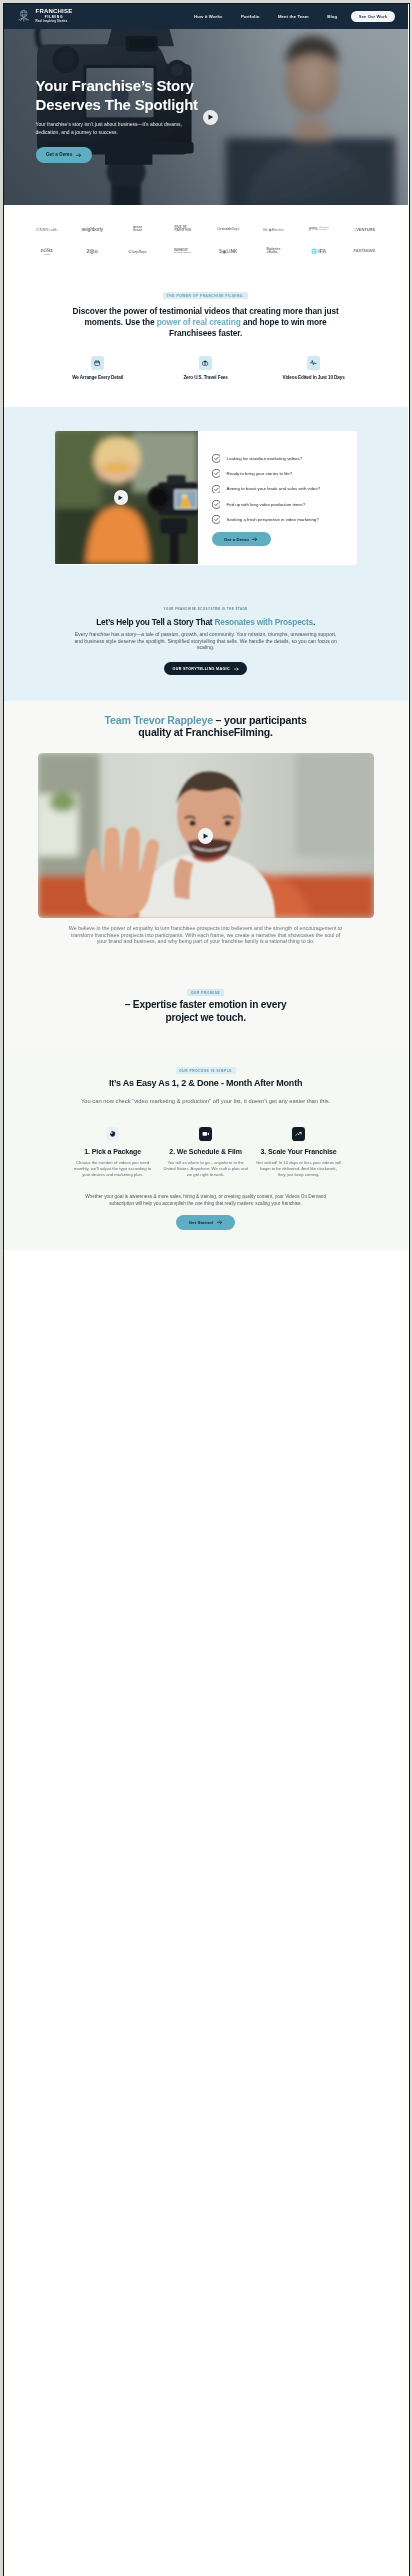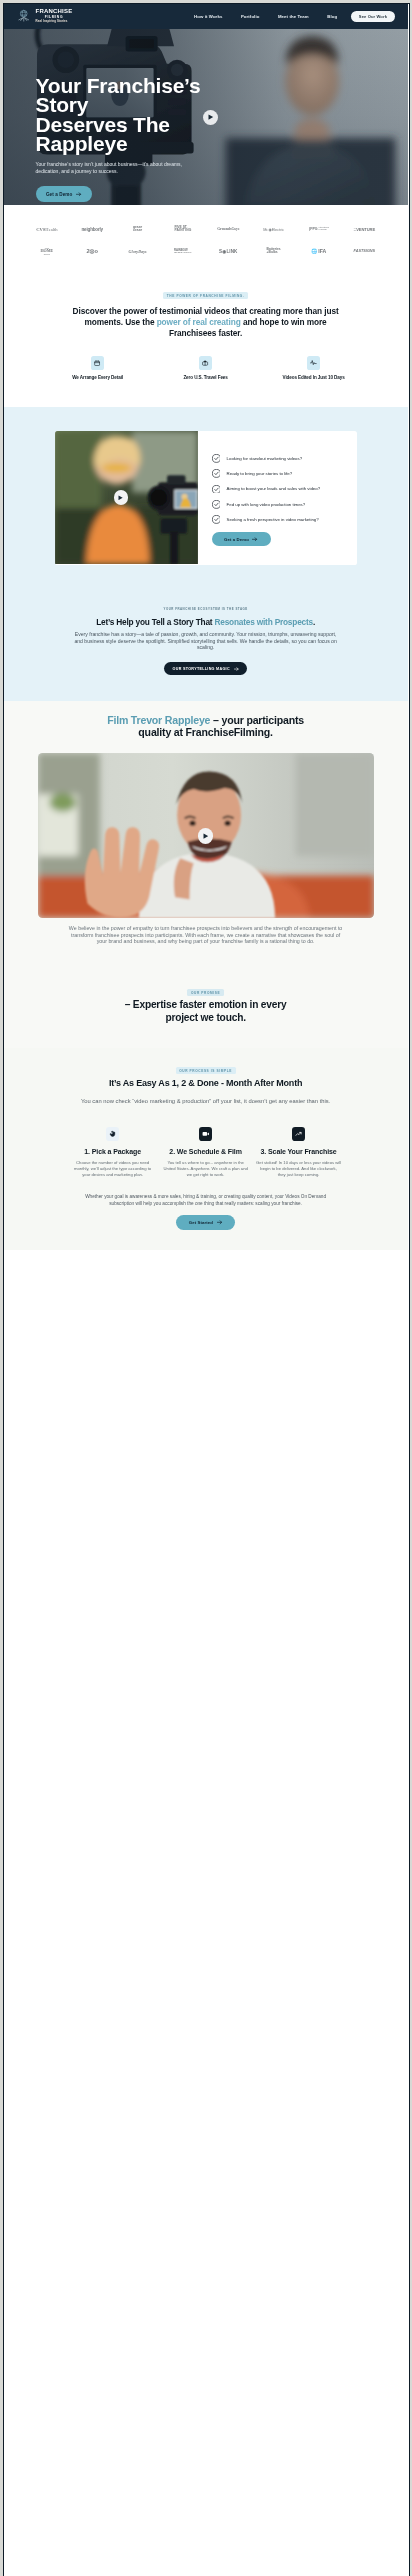--- a/index.html
+++ b/index.html
@@ -17,21 +17,21 @@
 .logo{display:flex;align-items:center;gap:4.1px}
 .logo-mark{width:15.5px;height:13.4px;flex:none}
 .logo-txt{line-height:1}
 .logo-t1{font-size:6px;font-weight:700;color:#fff;letter-spacing:0.2px;line-height:5.7px;display:block}
 .logo-t2{font-size:3.3px;font-weight:700;color:#fff;letter-spacing:0.7px;line-height:4.1px;display:block;text-align:center}
 .logo-t3{font-size:2.9px;font-weight:700;color:#e8e0d6;letter-spacing:0.1px;line-height:4.1px;display:block}
 .nav-links{display:flex;gap:18.5px;margin-left:auto;margin-right:13.4px}
 .nav-links a{color:#e7edf2;font-size:4.3px;font-weight:600;text-decoration:none;letter-spacing:0.1px}
 .nav-cta{background:#f3f6f8;color:#2c3a44;font-size:4.1px;font-weight:600;border-radius:10.3px;padding:3.1px 8.2px;border:none;letter-spacing:0.1px}
 .hero-inner{position:absolute;left:32px;top:72px;z-index:4;width:216px}
-.hero-h1{font-size:21px;line-height:19.6px;font-weight:700;color:#fff;letter-spacing:-0.2px}
+.hero-h1{font-size:15px;line-height:19.6px;font-weight:700;color:#fff;letter-spacing:-0.2px}
 .hero-p{margin-top:6.7px;font-size:5px;line-height:7.7px;color:#e3e9ee;font-weight:500;max-width:155px}
 .btn-teal{display:inline-flex;align-items:center;gap:3.6px;background:#5fadc0;color:#0f2230;font-size:4.6px;font-weight:600;
   border-radius:11.3px;padding:5.2px 10.3px;border:none;margin-top:10.3px;letter-spacing:0.1px}
 .play-circle{position:absolute;left:199px;top:106px;width:15.5px;height:15.5px;border-radius:50%;background:#e8eaec;display:flex;align-items:center;justify-content:center;z-index:4}
 .play-circle svg{margin-left:1px}
 
 
 .logos{background:#fff;padding:21.6px 20.6px 19.6px}
 .logo-row{display:flex;justify-content:space-between;align-items:center;}
 .logo-row+.logo-row{margin-top:14.4px}
@@ -218,21 +218,21 @@
       <a>Portfolio</a>
       <a>Meet the Team</a>
       <a>Blog</a>
     </div>
     <button class="nav-cta">See Our Work</button>
   </nav>
 
   <div class="hero-inner">
     <h1 class="hero-h1">
       <span>Your Franchise’s Story</span><br>
-      <span>Deserves The Rappleye</span>
+      <span>Deserves The Spotlight</span>
     </h1>
     <p class="hero-p">Your franchise’s story isn’t just about business—it’s about dreams, dedication, and a journey to success.</p>
     <button class="btn-teal">
       <span>Get a Demo</span>
       <svg width="5.7" height="4.6" viewBox="0 0 11 9">
               <path d="M0 4.5h9M6 1.5l3 3-3 3" stroke="#0f2230" stroke-width="1.3" fill="none" stroke-linecap="round" stroke-linejoin="round"></path>
             </svg>
     </button>
   </div>
   <div class="play-circle">
@@ -431,21 +431,21 @@
   <p><span>Every franchise has a story—a tale of passion, growth, and community. Your mission, triumphs, unwavering support,</span><br><span>and business style deserve the spotlight. Simplified storytelling that sells. We handle the details, so you can focus on</span><br><span>scaling.</span></p>
   <button class="btn-dark">
     <span>OUR STORYTELLING MAGIC</span>
     <svg width="5.2" height="4.1" viewBox="0 0 11 9">
             <path d="M0 4.5h9M6 1.5l3 3-3 3" stroke="#fff" stroke-width="1.3" fill="none" stroke-linecap="round" stroke-linejoin="round"></path>
           </svg>
   </button>
 </section>
 
 <section class="trevor">
-  <h2><em>Film Trevor Rappleye</em><span> – your participants</span><br><span>quality at FranchiseFilming.</span></h2>
+  <h2><em>Team Trevor Rappleye</em><span> – your participants</span><br><span>quality at FranchiseFilming.</span></h2>
   <div class="trevor-vid">
     <svg width="336" height="165" viewBox="0 0 652 320">
       <defs>
         <linearGradient id="tvwall" x1="0" y1="0" x2="1" y2="0">
                 <stop offset="0" stop-color="#cfd3cb"></stop>
                 <stop offset=".4" stop-color="#d6dad2"></stop>
                 <stop offset="1" stop-color="#b9bdb7"></stop>
               </linearGradient>
         <filter id="tvb">
                 <feGaussianBlur stdDeviation="7"></feGaussianBlur>

